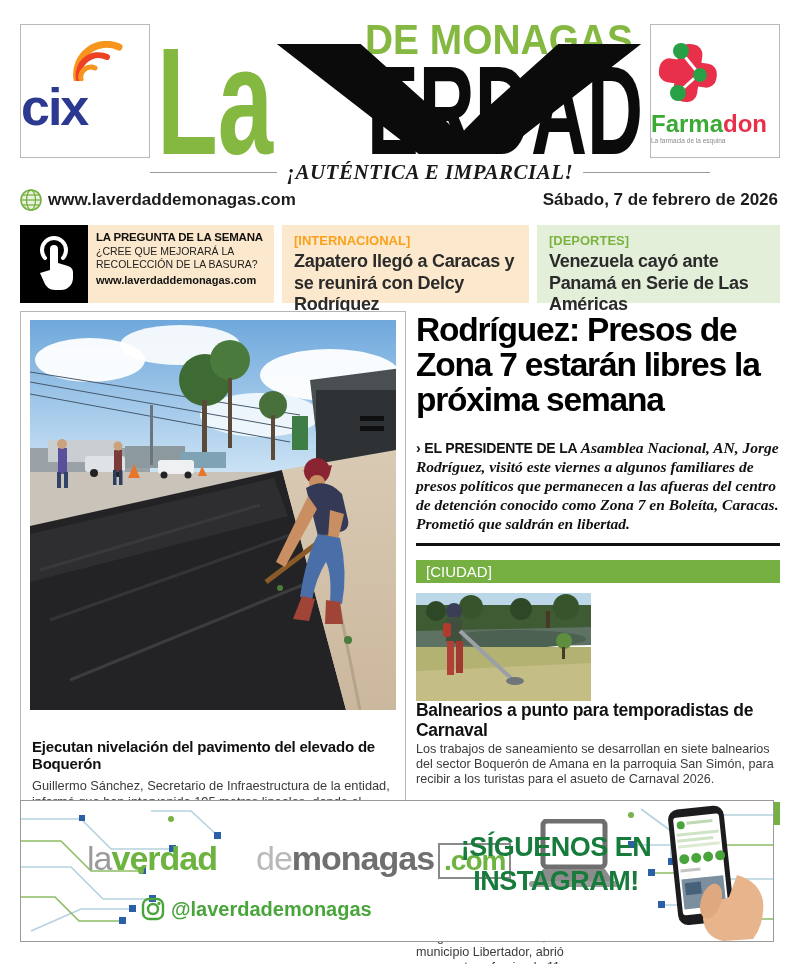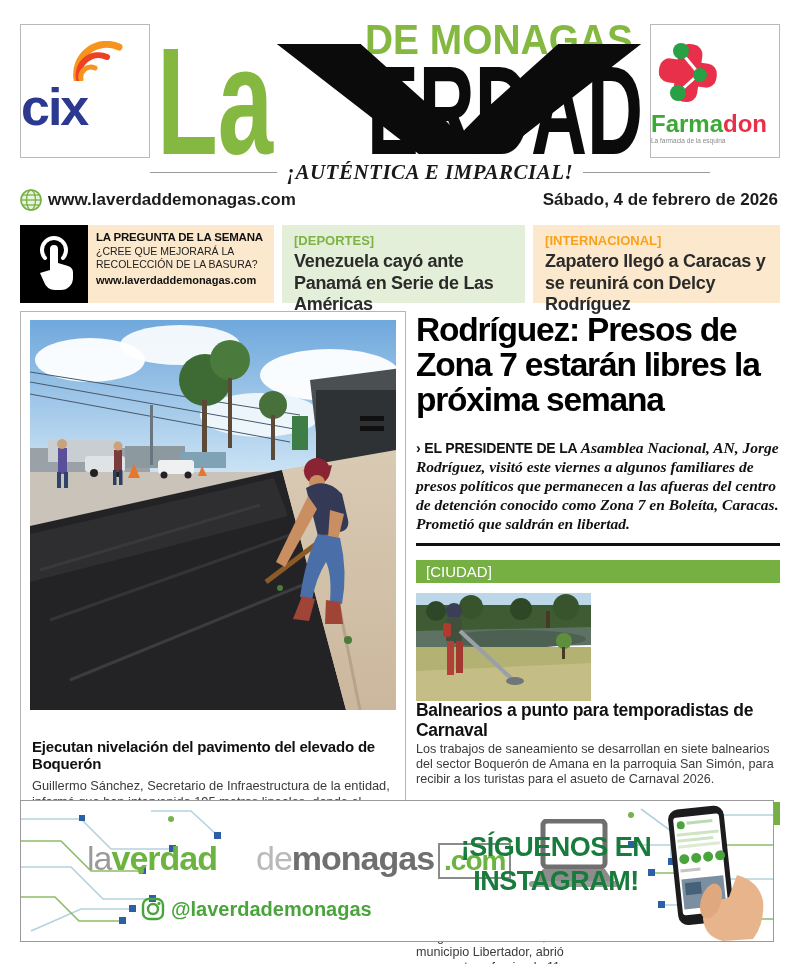--- a/index.html
+++ b/index.html
@@ -129,21 +129,21 @@
     <div class="site-left">
       <svg width="22" height="22" viewBox="0 0 22 22">
         <circle cx="11" cy="11" r="10" fill="#eaf3e0" stroke="#76b043" stroke-width="1.6"></circle>
         <ellipse cx="11" cy="11" rx="4.5" ry="10" fill="none" stroke="#76b043" stroke-width="1.3"></ellipse>
         <line x1="1" y1="11" x2="21" y2="11" stroke="#76b043" stroke-width="1.3"></line>
         <line x1="2.5" y1="6" x2="19.5" y2="6" stroke="#76b043" stroke-width="1.3"></line>
         <line x1="2.5" y1="16" x2="19.5" y2="16" stroke="#76b043" stroke-width="1.3"></line>
       </svg>
       <span class="site-url">www.laverdaddemonagas.com</span>
     </div>
-    <div class="site-date">Sábado, 4 de febrero de 2026</div>
+    <div class="site-date">Sábado, 7 de febrero de 2026</div>
   </div>
 
   <div class="teasers">
 
     <div class="pregunta">
       <div class="pregunta-icon">
         <svg width="46" height="56" viewBox="0 0 46 56">
           <path d="M14 22 A12 12 0 1 1 32 22" fill="none" stroke="#fff" stroke-width="4" stroke-linecap="round"></path>
           <path d="M19 34 V13 a4 4 0 0 1 8 0 v14 l10 3 a7 7 0 0 1 5 7 v5 a12 12 0 0 1 -12 12 h-6 a12 12 0 0 1 -11 -8 l-4 -9 z" fill="#fff"></path>
         </svg>
@@ -151,28 +151,28 @@
       <div class="pregunta-body">
         <div class="pregunta-title">LA PREGUNTA DE LA SEMANA</div>
         <div class="pregunta-q">
           <span>¿CREE QUE MEJORARÁ LA</span><br>
           <span>RECOLECCIÓN DE LA BASURA?</span>
         </div>
         <div class="pregunta-url">www.laverdaddemonagas.com</div>
       </div>
     </div>
 
+    <div class="teaser internacional">
+      <div class="teaser-label">[INTERNACIONAL]</div>
+      <div class="teaser-headline">Zapatero llegó a Caracas y se reunirá con Delcy Rodríguez</div>
+    </div>
+
     <div class="teaser deportes">
       <div class="teaser-label">[DEPORTES]</div>
       <div class="teaser-headline">Venezuela cayó ante Panamá en Serie de Las Américas</div>
-    </div>
-
-    <div class="teaser internacional">
-      <div class="teaser-label">[INTERNACIONAL]</div>
-      <div class="teaser-headline">Zapatero llegó a Caracas y se reunirá con Delcy Rodríguez</div>
     </div>
   </div>
 
   <div class="main">
 
     <div class="photo-story">
       <svg width="366" height="390" viewBox="0 0 366 390">
         <defs>
           <linearGradient id="sky" x1="0" y1="0" x2="0" y2="1">
             <stop offset="0" stop-color="#6fa8dc"></stop>

